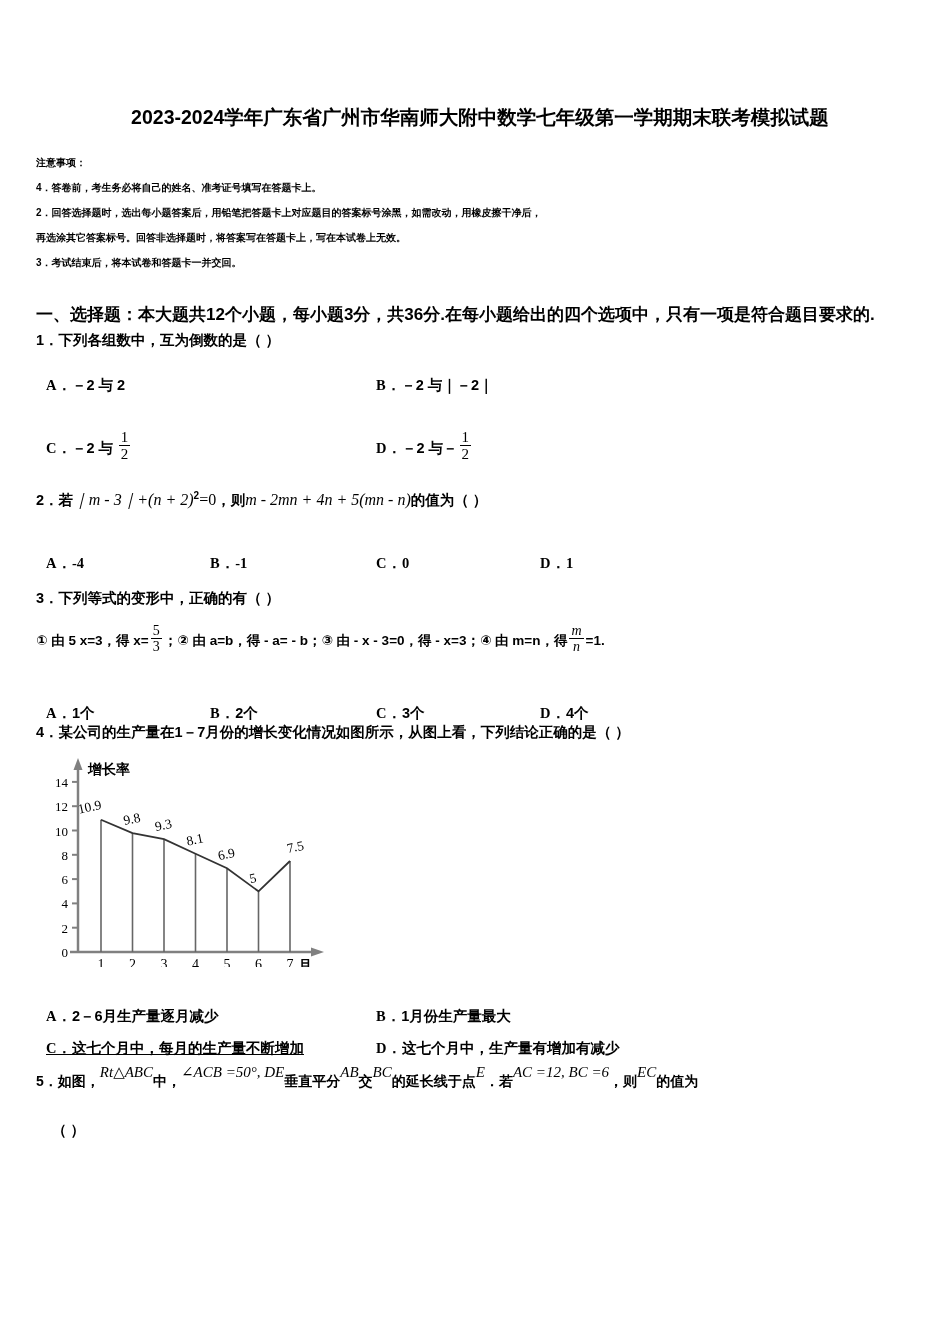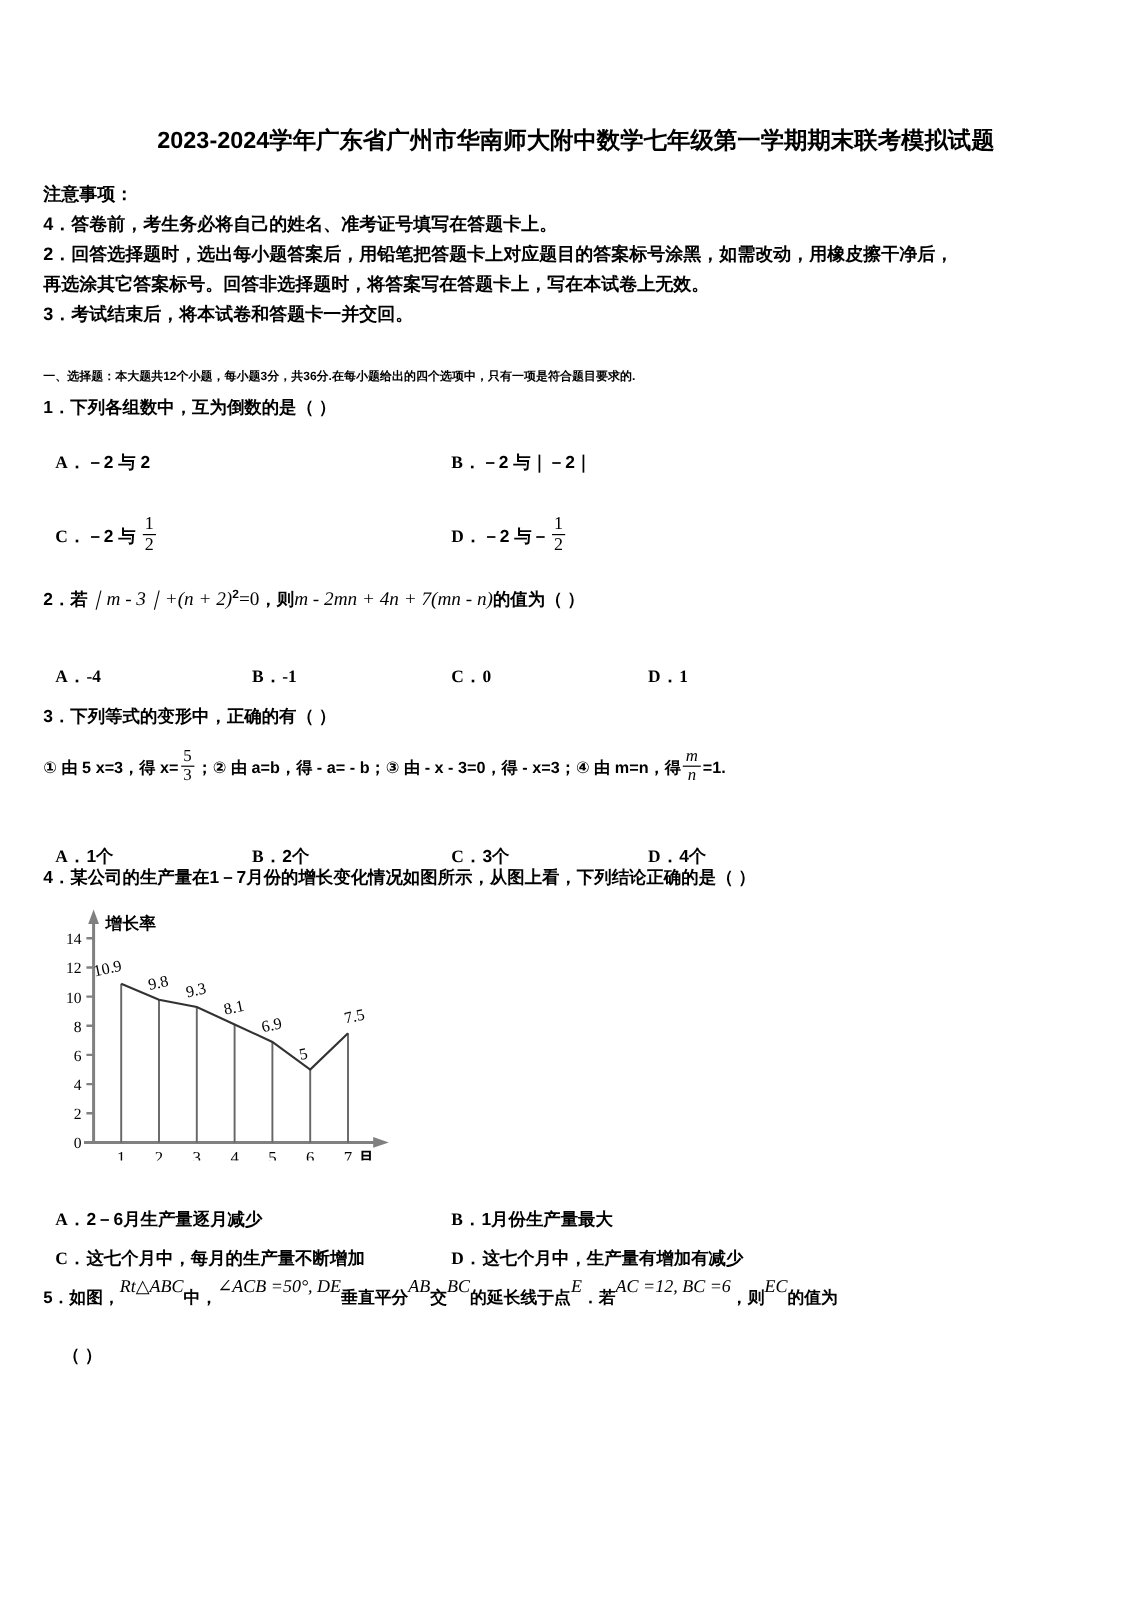--- a/index.html
+++ b/index.html
@@ -38,35 +38,35 @@
   }
 
   
   .notes {
     position: absolute;
     left: 36px;
     top: 150px;
     width: 880px;
     font-family: "Liberation Sans", "DejaVu Sans", sans-serif;
     font-weight: bold;
-    font-size: 15px;
+    font-size: 10px;
     line-height: 25px;
   }
   .notes .nline { white-space: normal; }
   .notes .nline.wrapline { text-indent: 0; }
 
   
   .section-head {
     position: absolute;
     left: 36px;
     top: 303px;
     width: 890px;
     font-family: "Liberation Sans", "DejaVu Sans", sans-serif;
     font-weight: bold;
-    font-size: 10px;
+    font-size: 17px;
     line-height: 24px;
     white-space: nowrap;
   }
 
   
   .qstem {
     position: absolute;
     font-family: "Liberation Sans", "DejaVu Sans", sans-serif;
     font-weight: bold;
     font-size: 14.5px;
@@ -167,21 +167,21 @@
     </span>
   </div>
   <div class="opt" style="left:376px; top:413px;">
     <span class="lbl">D．</span><span class="cn">－2 与－</span><span class="frac">
       <span class="num">1</span>
       <span class="den">2</span>
     </span>
   </div>
 
   <div class="qstem" style="left:36px; top:484px; width:890px; white-space:nowrap;">
-    <span>2．</span><span>若</span><span class="m mi">｜m - 3｜+(n + 2)</span><span class="supn">2</span><span class="m">=0</span><span>，则</span><span class="m mi">m - 2mn + 4n + 7(mn - n)</span><span>的值为（    ）</span>
+    <span>2．</span><span>若</span><span class="m mi">｜m - 3｜+(n + 2)</span><span class="supn">2</span><span class="m">=0</span><span>，则</span><span class="m mi">m - 2mn + 4n + 5(mn - n)</span><span>的值为（    ）</span>
   </div>
 
   <div class="opt" style="left:46px; top:538px;">
     <span class="lbl">A．</span><span>-4</span>
   </div>
   <div class="opt" style="left:210px; top:538px;">
     <span class="lbl">B．</span><span>-1</span>
   </div>
   <div class="opt" style="left:376px; top:538px;">
     <span class="lbl">C．</span><span>0</span>
@@ -289,21 +289,21 @@
         </g>
     </svg>
   </div>
 
   <div class="opt" style="left:46px; top:991px;">
     <span class="lbl">A．</span><span class="cn">2－6月生产量逐月减少</span>
   </div>
   <div class="opt" style="left:376px; top:991px;">
     <span class="lbl">B．</span><span class="cn">1月份生产量最大</span>
   </div>
-  <div class="opt" style="left:46px; top:1023px;">
+  <div class="opt" style="left:46px; top:1023px;text-decoration:underline;">
     <span class="lbl">C．</span><span class="cn">这七个月中，每月的生产量不断增加</span>
   </div>
   <div class="opt" style="left:376px; top:1023px;">
     <span class="lbl">D．</span><span class="cn">这七个月中，生产量有增加有减少</span>
   </div>
 
   <div class="qstem" style="left:36px; top:1069px; width:910px; white-space:nowrap; font-size:14px;">
     <span>5．</span><span>如图，</span><span class="raise">Rt△ABC</span><span>中，</span><span class="raise">∠ACB =50°, DE</span><span>垂直平分</span><span class="raise">AB</span><span>交</span><span class="raise">BC</span><span>的延长线于点</span><span class="raise">E</span><span>．若</span><span class="raise">AC =12, BC =6</span><span>，则</span><span class="raise">EC</span><span>的值为</span>
   </div>
 

